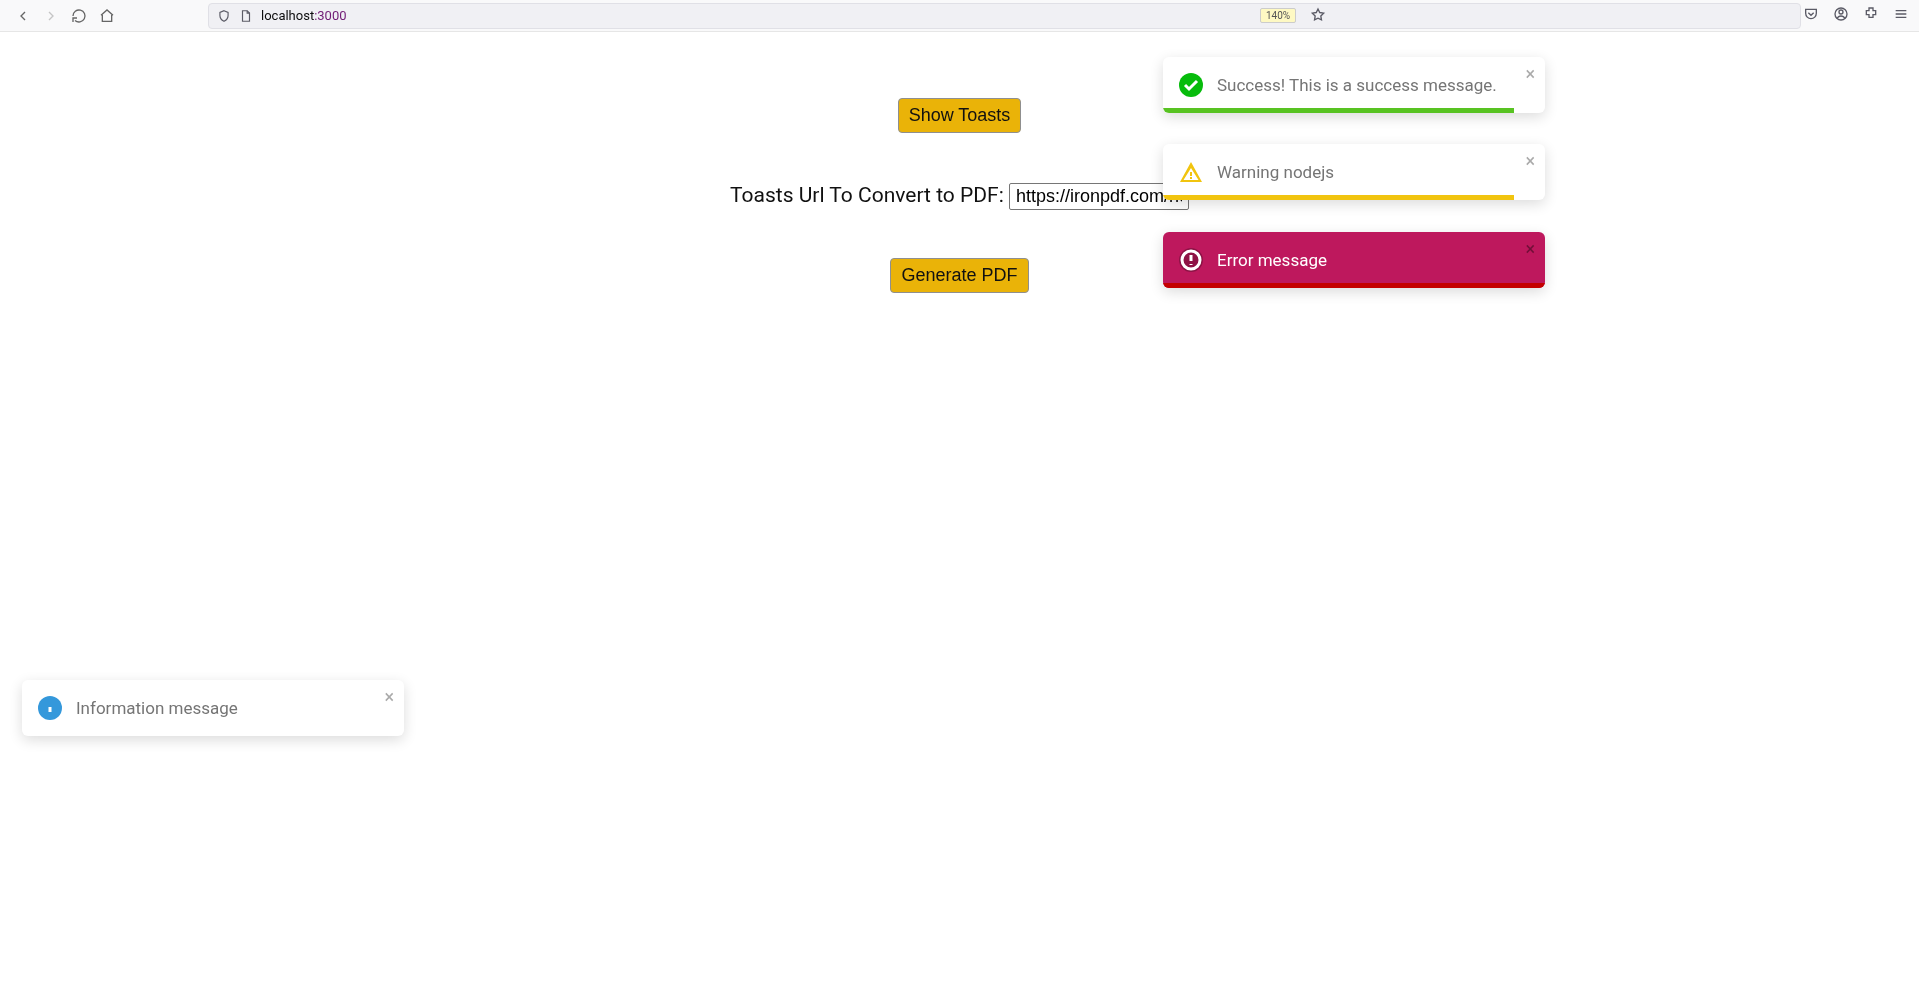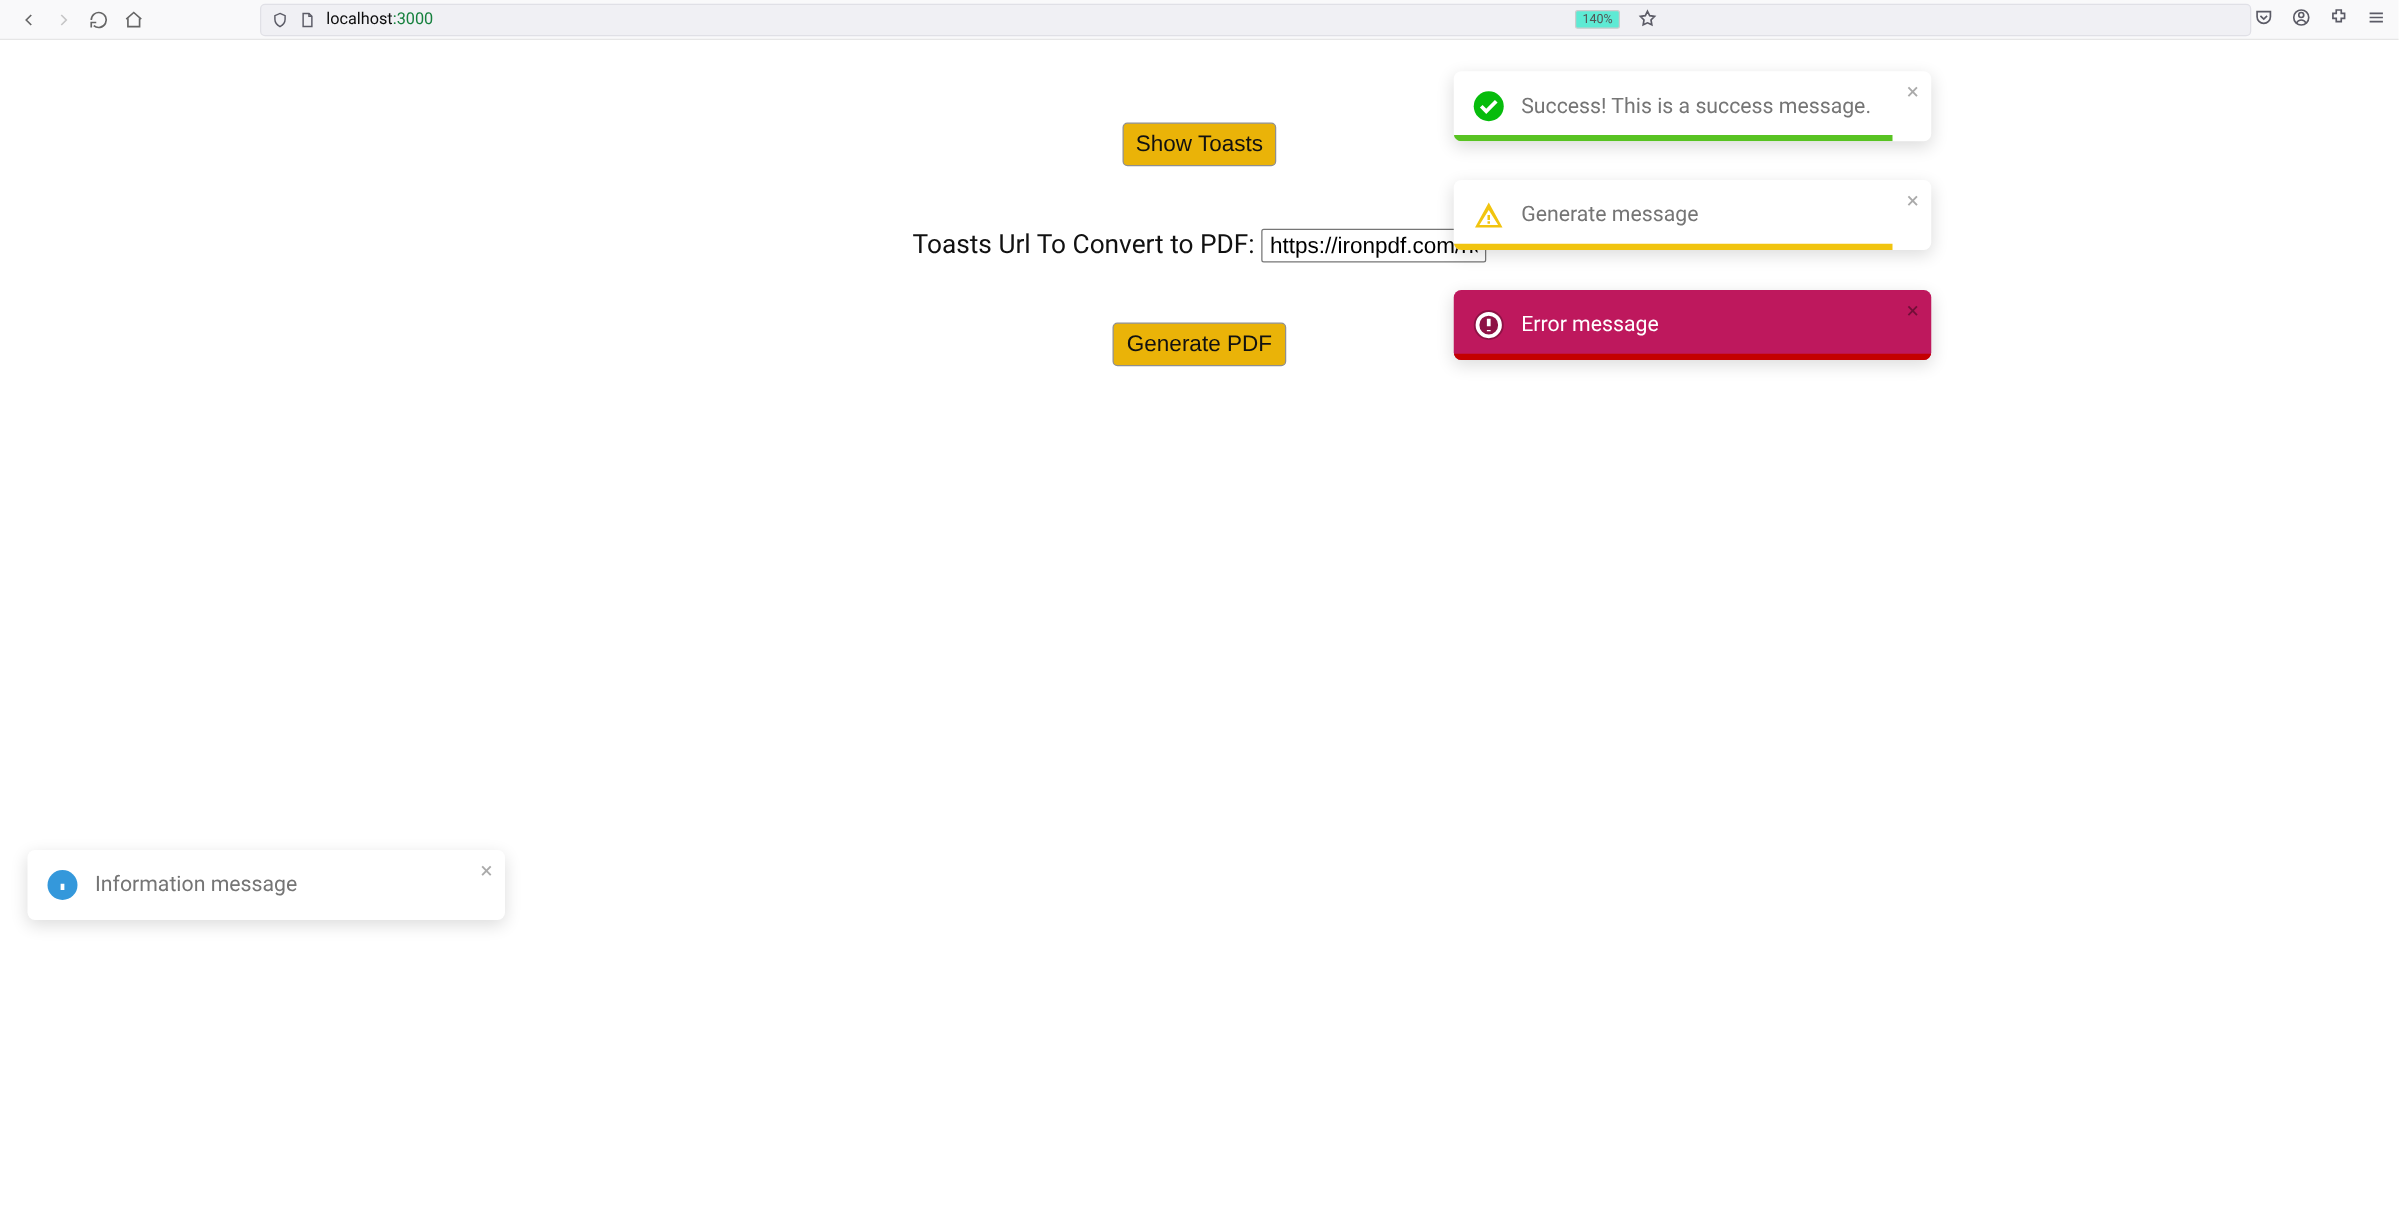--- a/index.html
+++ b/index.html
@@ -17,24 +17,24 @@
     .nav-btns { display: flex; align-items: center; gap: 10px; margin-left: 6px; }
     .nav-btn { width: 18px; height: 18px; display: flex; align-items: center; justify-content: center; color: #666; cursor: pointer; }
     .nav-btn svg { width: 16px; height: 16px; }
     .addr-wrap {
       flex: 1; display: flex; align-items: center; height: 26px; background: #f0f0f4;
       border: 1px solid #e0e0e6; border-radius: 4px; margin: 0 110px 0 80px; padding: 0 8px; gap: 8px;
     }
     .addr-icon { width: 14px; height: 14px; color: #5b5b66; display: flex; align-items: center; }
     .addr-icon svg { width: 14px; height: 14px; }
     .addr-text { color: #0c0c0d; font-size: 13px; }
-    .addr-text .faint { color: #15803d; }
+    .addr-text .faint { color: #701a75; }
     .zoom-badge {
       position: absolute; left: 1260px; top: 8px; font-size: 10px; padding: 1px 5px;
-      border: 1px solid #ccc; border-radius: 2px; background: #5eead4; color: #555;
+      border: 1px solid #ccc; border-radius: 2px; background: #fef9c3; color: #555;
     }
     .right-icons { position: absolute; right: 10px; top: 6px; display: flex; gap: 14px; align-items: center; }
     .right-icons .ri { width: 16px; height: 16px; color: #5b5b66; cursor: pointer; display: flex; align-items: center; justify-content: center; }
     .right-icons .ri svg { width: 16px; height: 16px; }
     .star-icon { position: absolute; left: 1310px; top: 7px; color: #5b5b66; cursor: pointer; }
     .star-icon svg { width: 16px; height: 16px; }
 
     
     .page { position: relative; height: calc(981px - 32px); background: #fff; }
     .center { text-align: center; }
@@ -181,21 +181,21 @@
     <span class="close">×</span>
     <span class="bar"></span>
   </div>
 
   <div class="toast t-warning">
     <span class="t-icon i-warning">
       <svg viewBox="0 0 24 24" fill="currentColor">
           <path d="M12 2L1 22h22L12 2zm0 6l7.5 12h-15L12 8zm-1 4v4h2v-4h-2zm0 5v2h2v-2h-2z"></path>
         </svg>
     </span>
-    <span class="msg">Generate message</span>
+    <span class="msg">Warning nodejs</span>
     <span class="close">×</span>
     <span class="bar"></span>
   </div>
 
   <div class="toast t-error">
     <span class="t-icon i-error">
       <svg viewBox="0 0 24 24" fill="none" stroke="currentColor" stroke-width="3">
           <circle cx="12" cy="12" r="9" fill="none"></circle>
           <path d="M12 7v6M12 16v1"></path>
         </svg>

